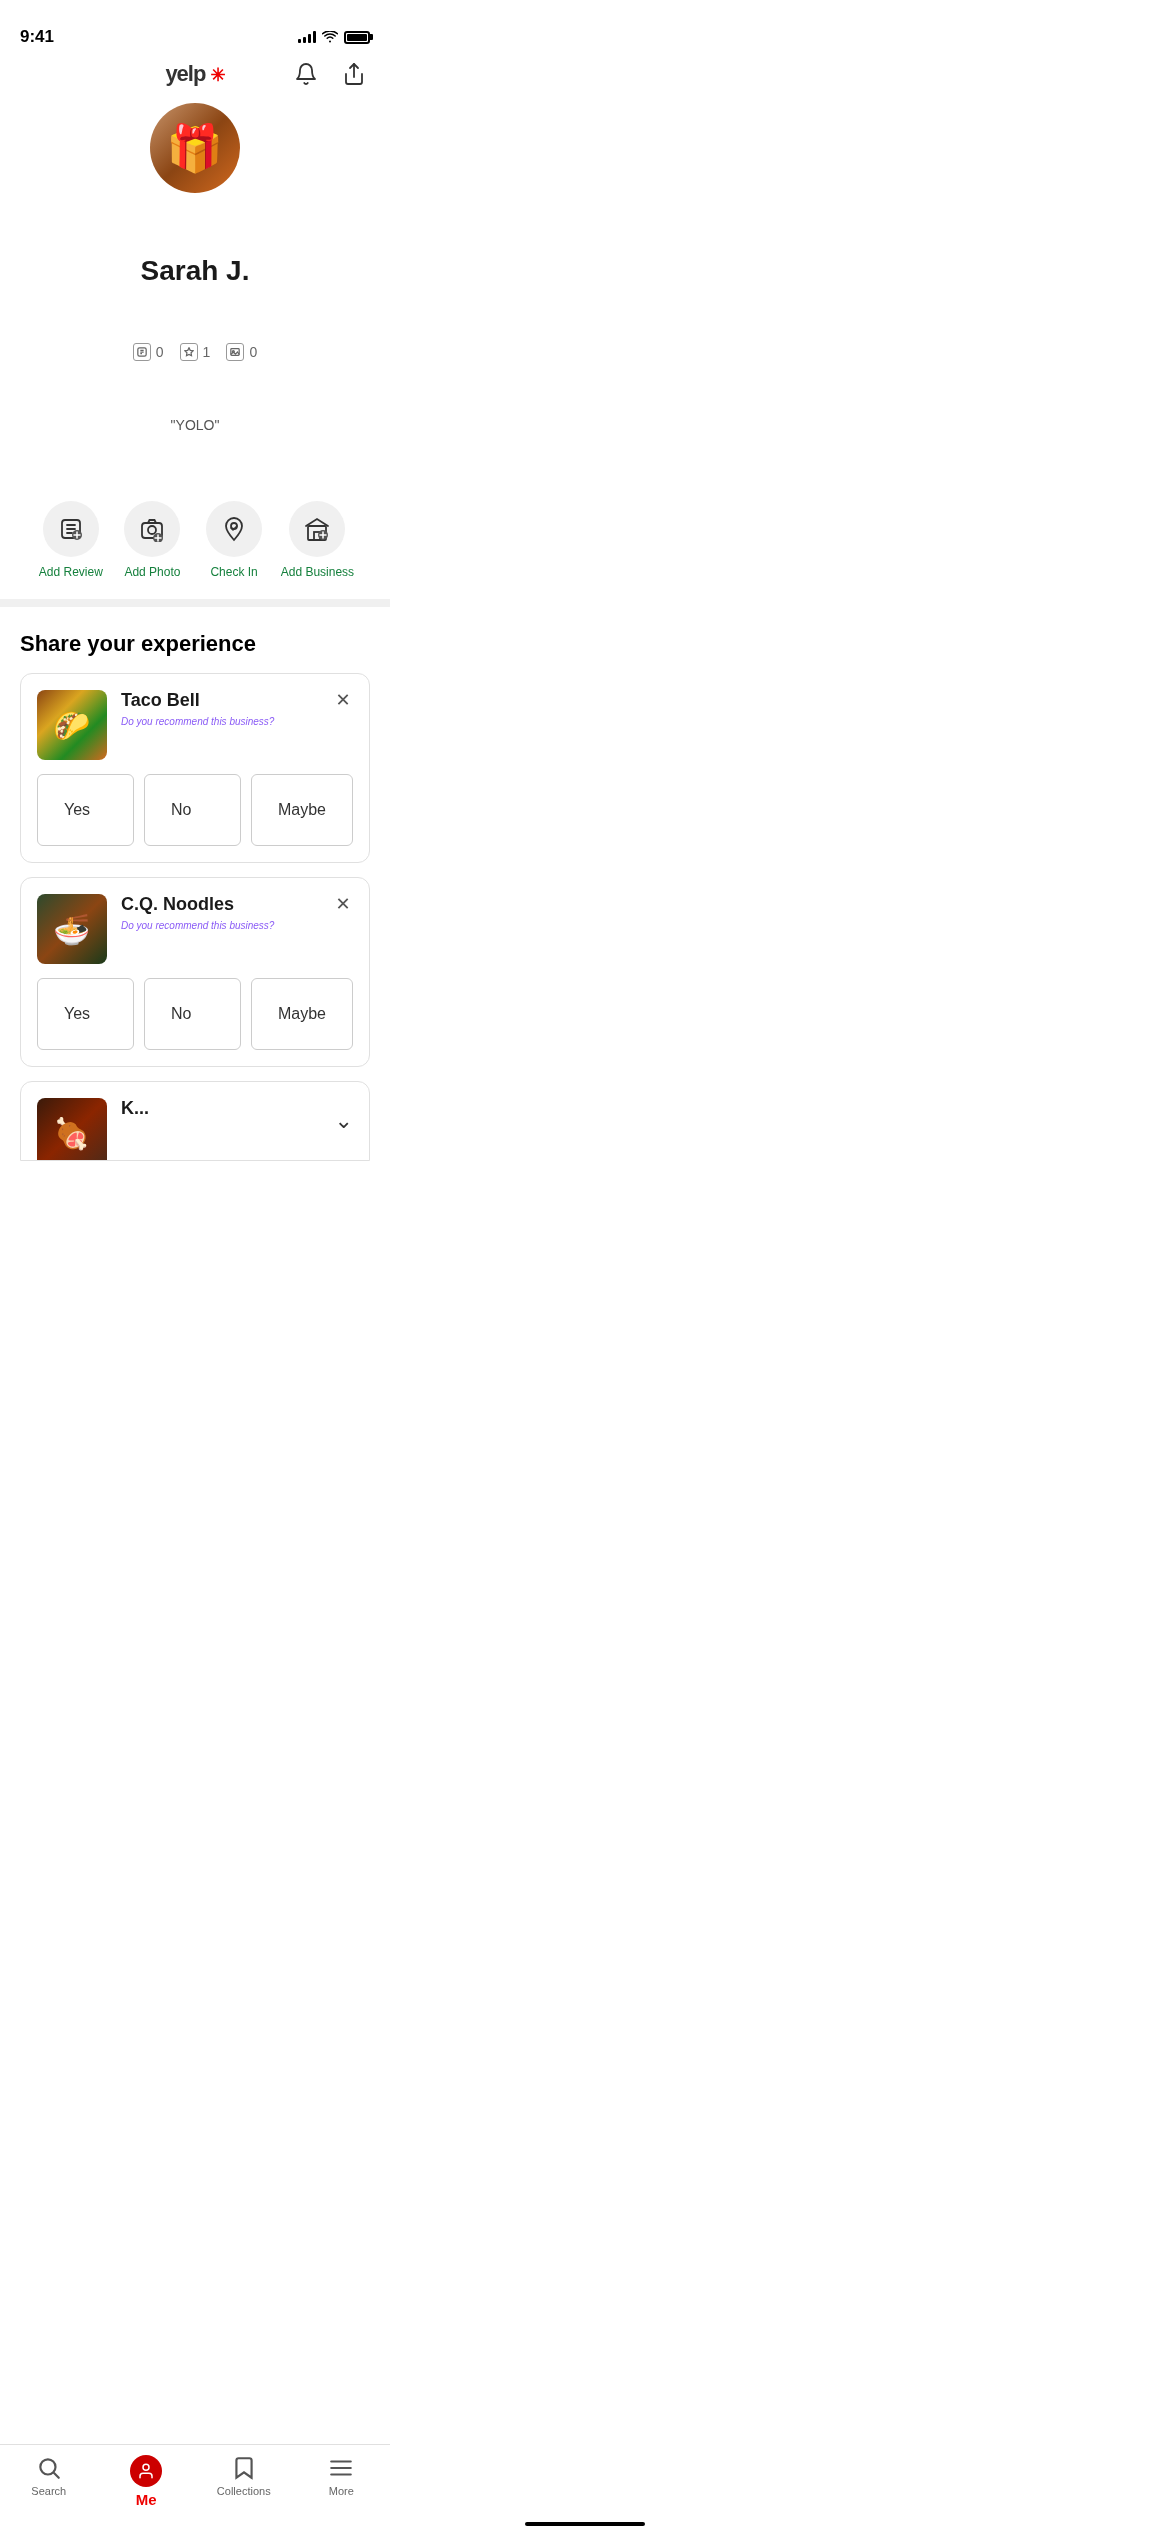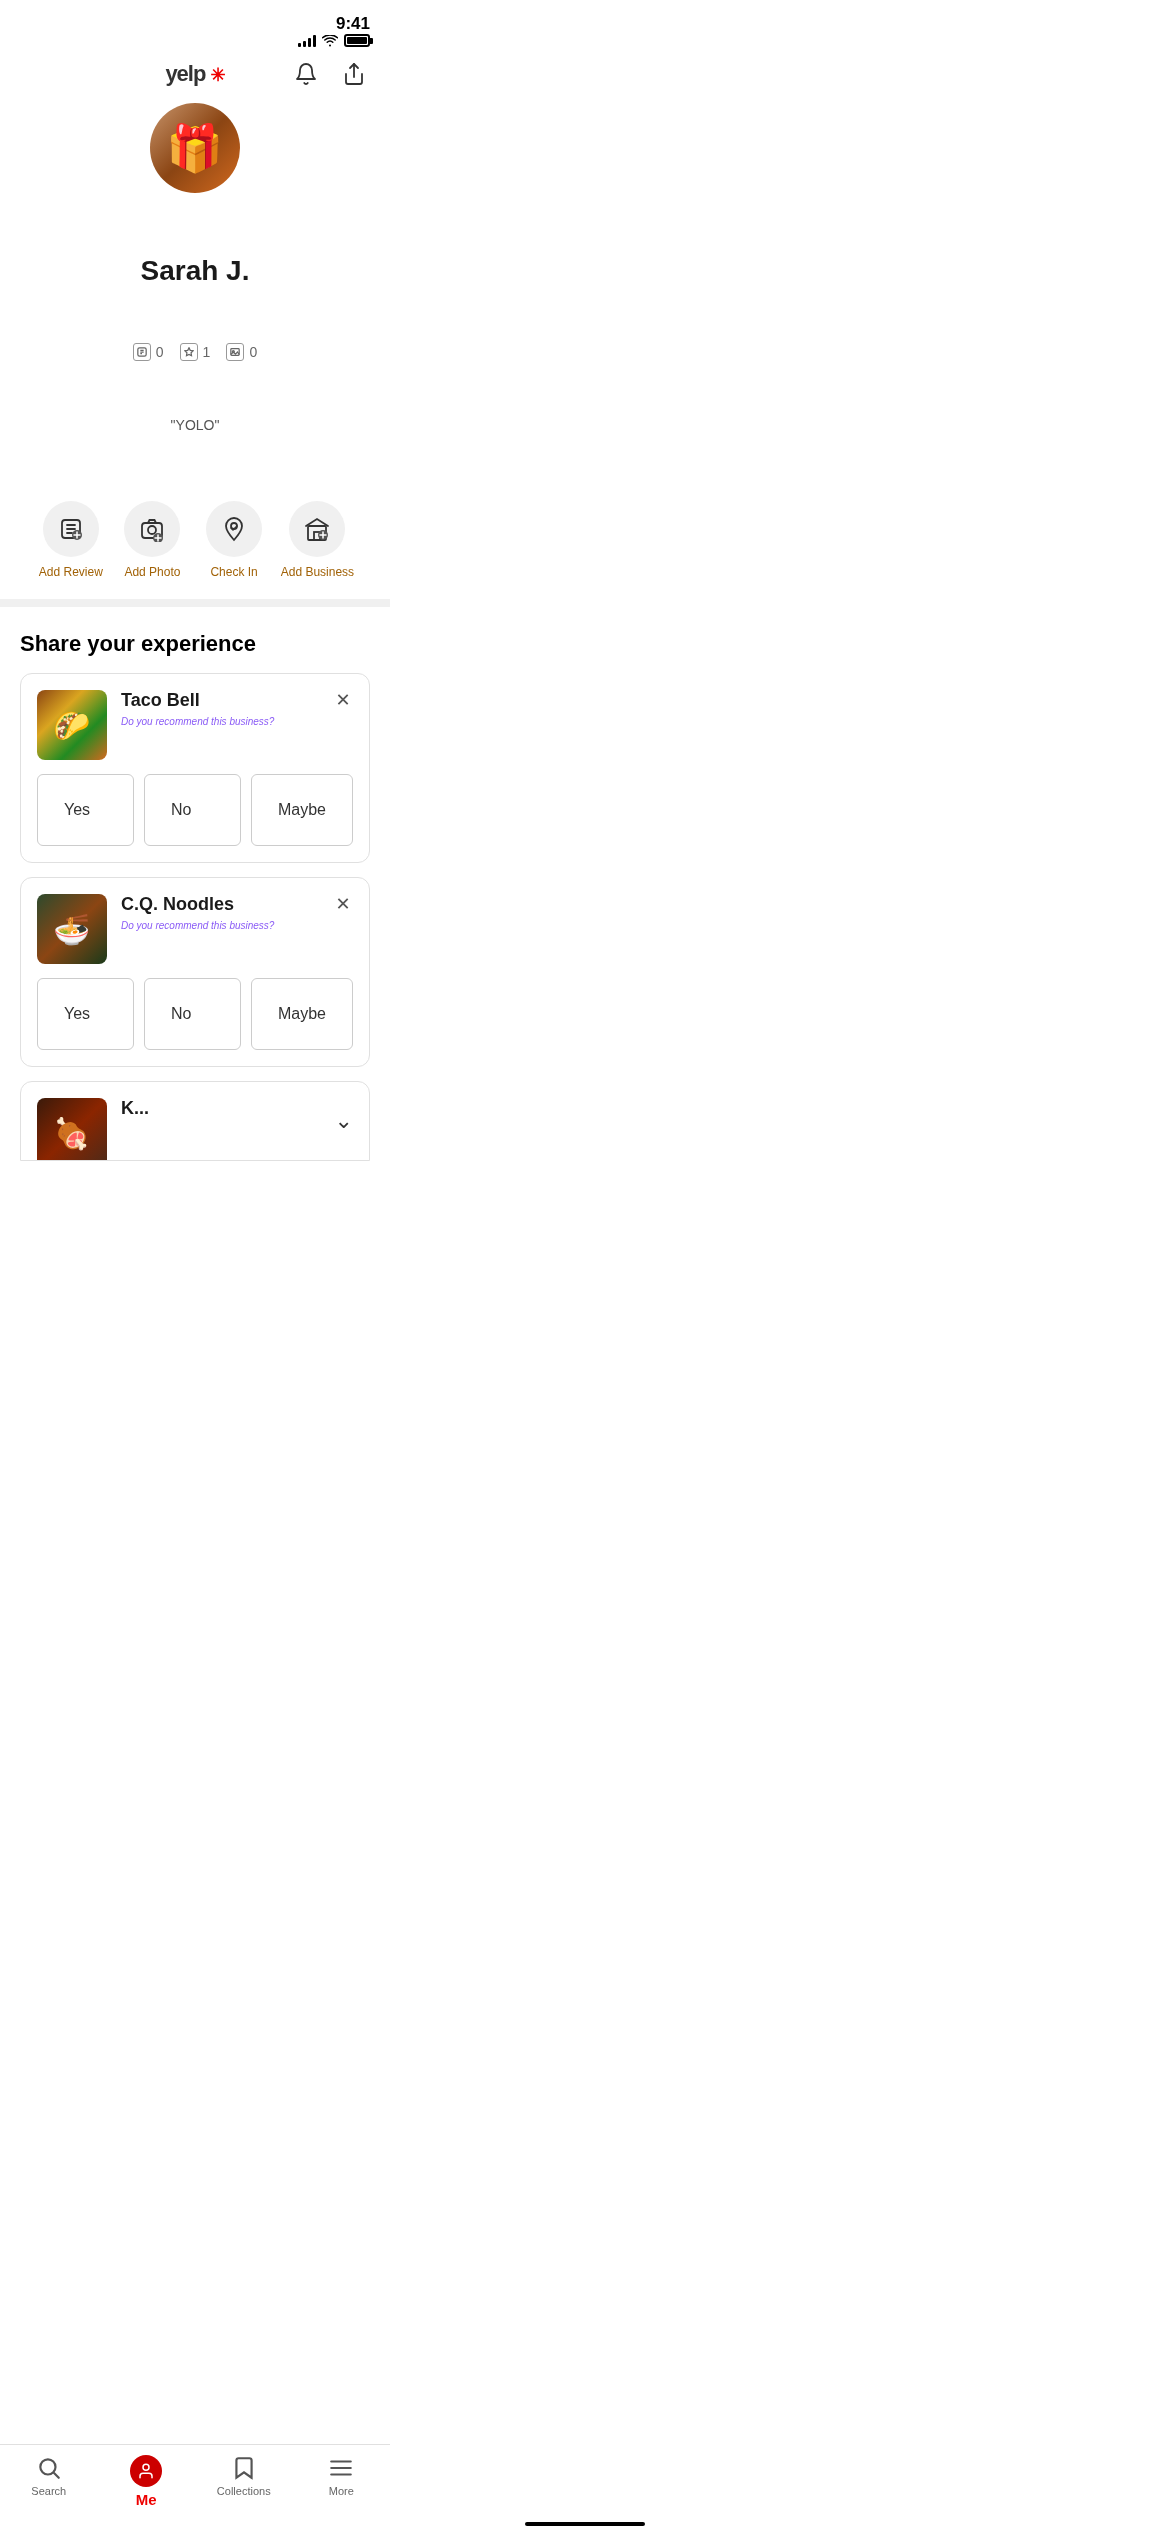--- a/index.html
+++ b/index.html
@@ -10,24 +10,23 @@
       width: 390px;
       min-height: 844px;
       overflow-x: hidden;
       position: relative;
     }
 
     
     .status-bar {
       display: flex;
       justify-content: space-between;
-      align-items: flex-end;
-      padding: 14px 20px 6px;
+      align-items: center;
+      padding: 27px 20px 6px;
       background: #fff;
-      flex-direction: column;
     }
     .status-time {
       font-size: 17px;
       font-weight: 600;
       color: #000;
     }
     .status-icons {
       display: flex;
       align-items: center;
       gap: 6px;
@@ -189,21 +188,21 @@
       width: 56px;
       height: 56px;
       border-radius: 50%;
       background: #f0f0f0;
       display: flex;
       align-items: center;
       justify-content: center;
     }
     .action-btn-label {
       font-size: 12px;
-      color: #a16207;
+      color: #15803d;
       text-align: left;
     }
 
     
     .divider {
       height: 8px;
       background: #f0f0f0;
       margin: 0;
     }
 

